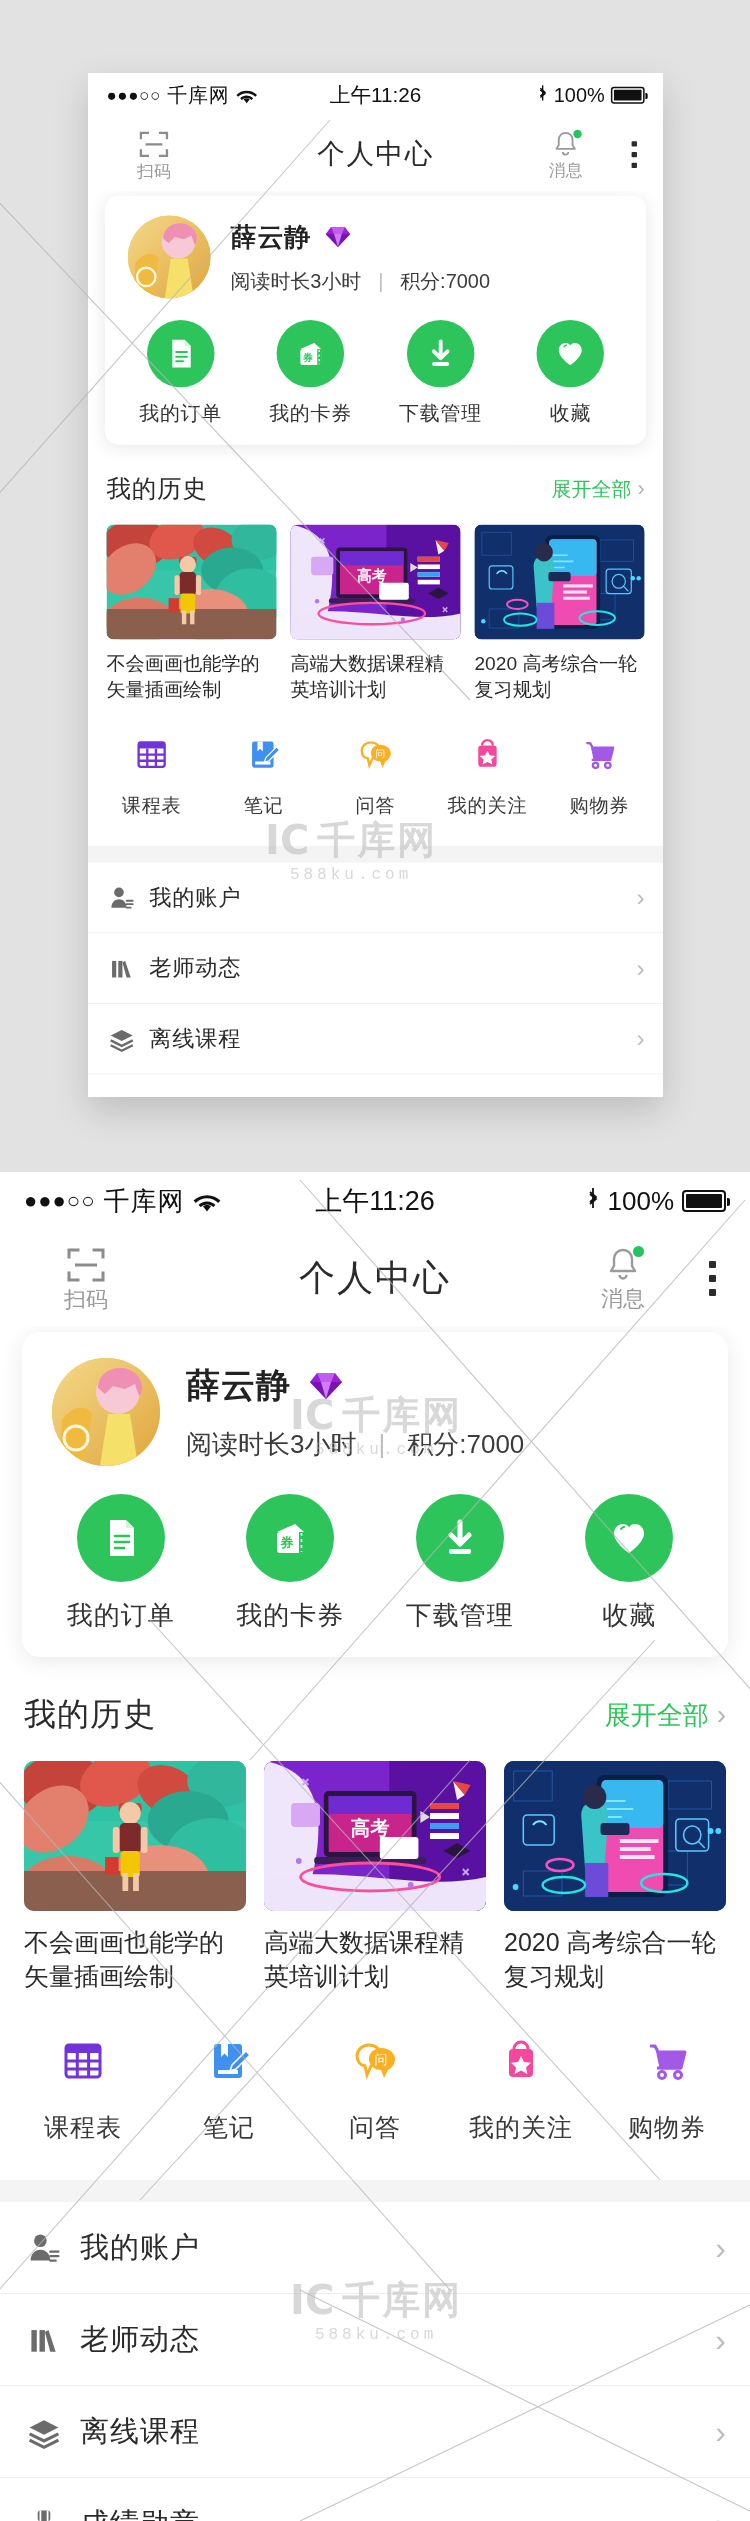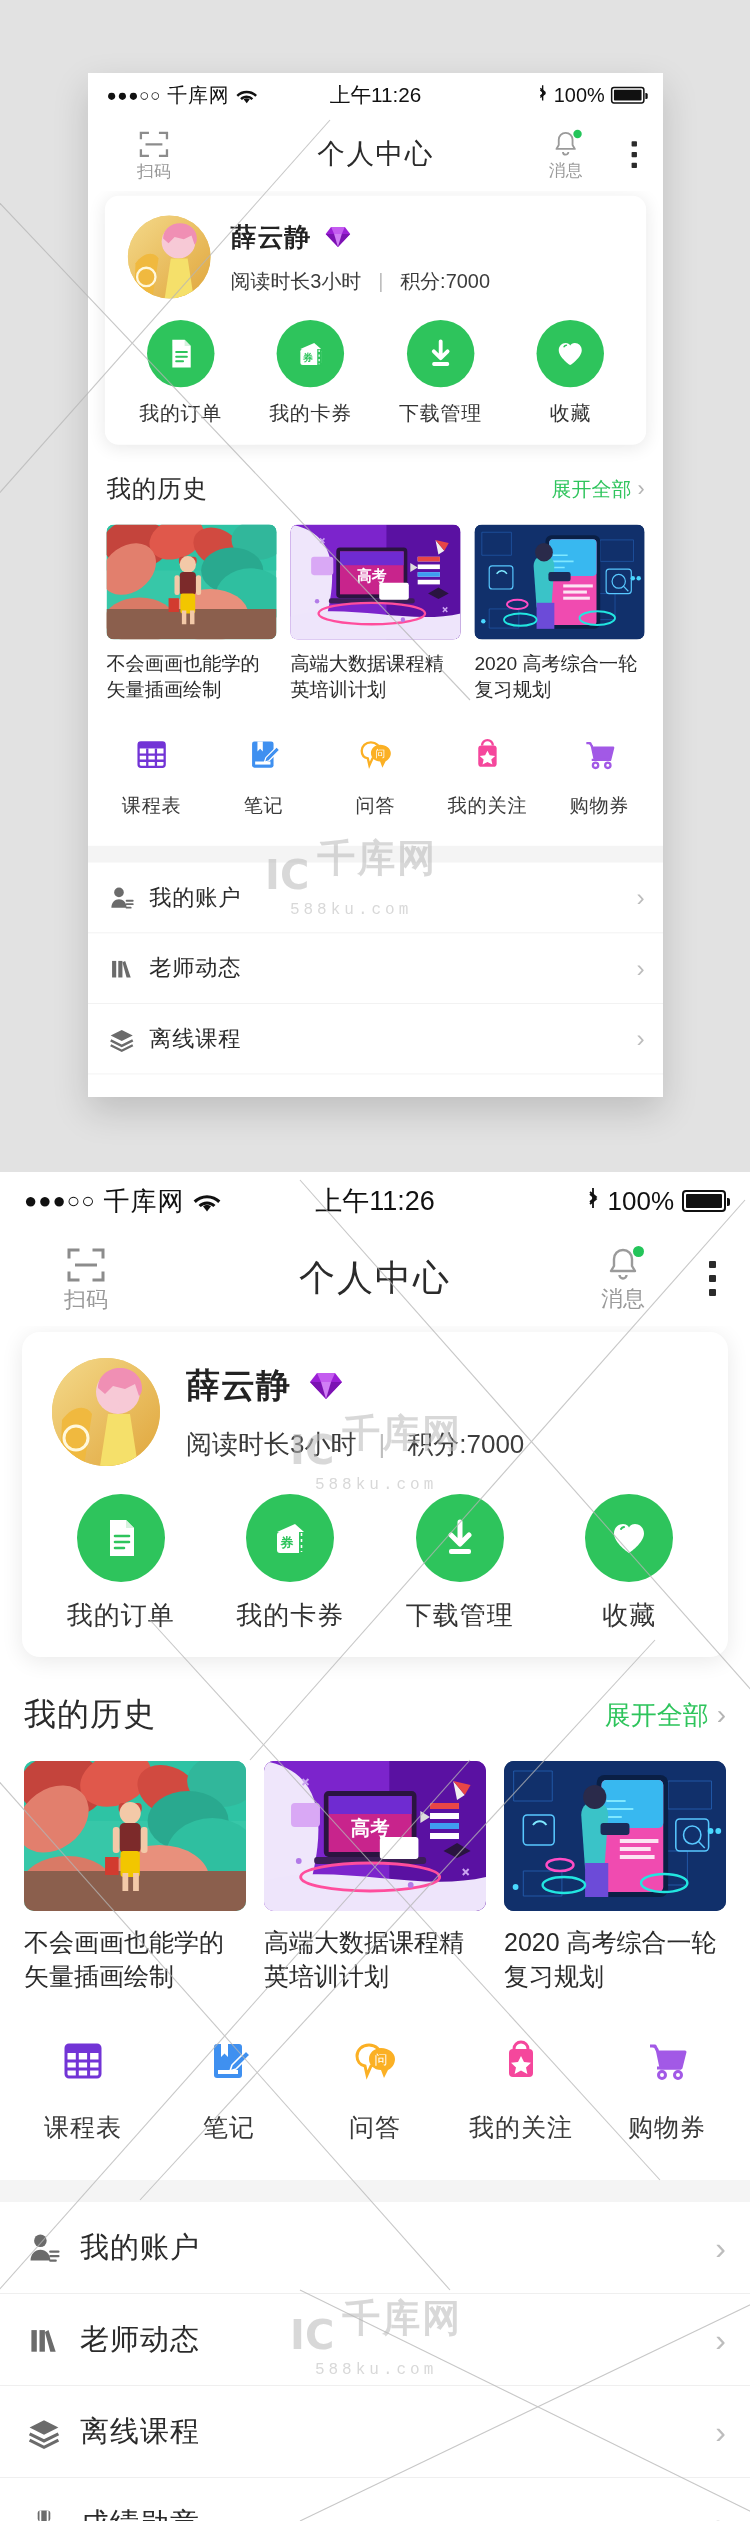--- a/index.html
+++ b/index.html
@@ -12,21 +12,21 @@
   }
 
   
   .wm-lines { position:absolute; inset:0; pointer-events:none; z-index:40; overflow:hidden;}
   .wm-lines svg { width:100%; height:100%; display:block; }
 
   .wm-logo { position:absolute; z-index:41; pointer-events:none;
              display:flex; flex-direction:column; align-items:center;
              color:#b9b9b9; opacity:.55; }
   .wm-logo .wm-top { display:flex; align-items:center; gap:8px; }
-  .wm-logo .wm-mark { font-size:40px; font-weight:bold; line-height:1; font-family:"DejaVu Sans",sans-serif;margin-top:35px;}
+  .wm-logo .wm-mark { font-size:40px; font-weight:bold; line-height:1; font-family:"DejaVu Sans",sans-serif;}
   .wm-logo .wm-cn { font-size:38px; font-weight:bold; letter-spacing:2px; line-height:1;}
   .wm-logo .wm-url { font-size:16px; letter-spacing:4px; margin-top:6px; font-family:"Liberation Mono",monospace;}
 
   
   #preview {
     position:absolute; left:88px; top:73px; width:575px; height:1024px;
     background:#ffffff; overflow:hidden; z-index:5;
     box-shadow:0 14px 34px rgba(0,0,0,.16);
   }
   #preview .scaler {

